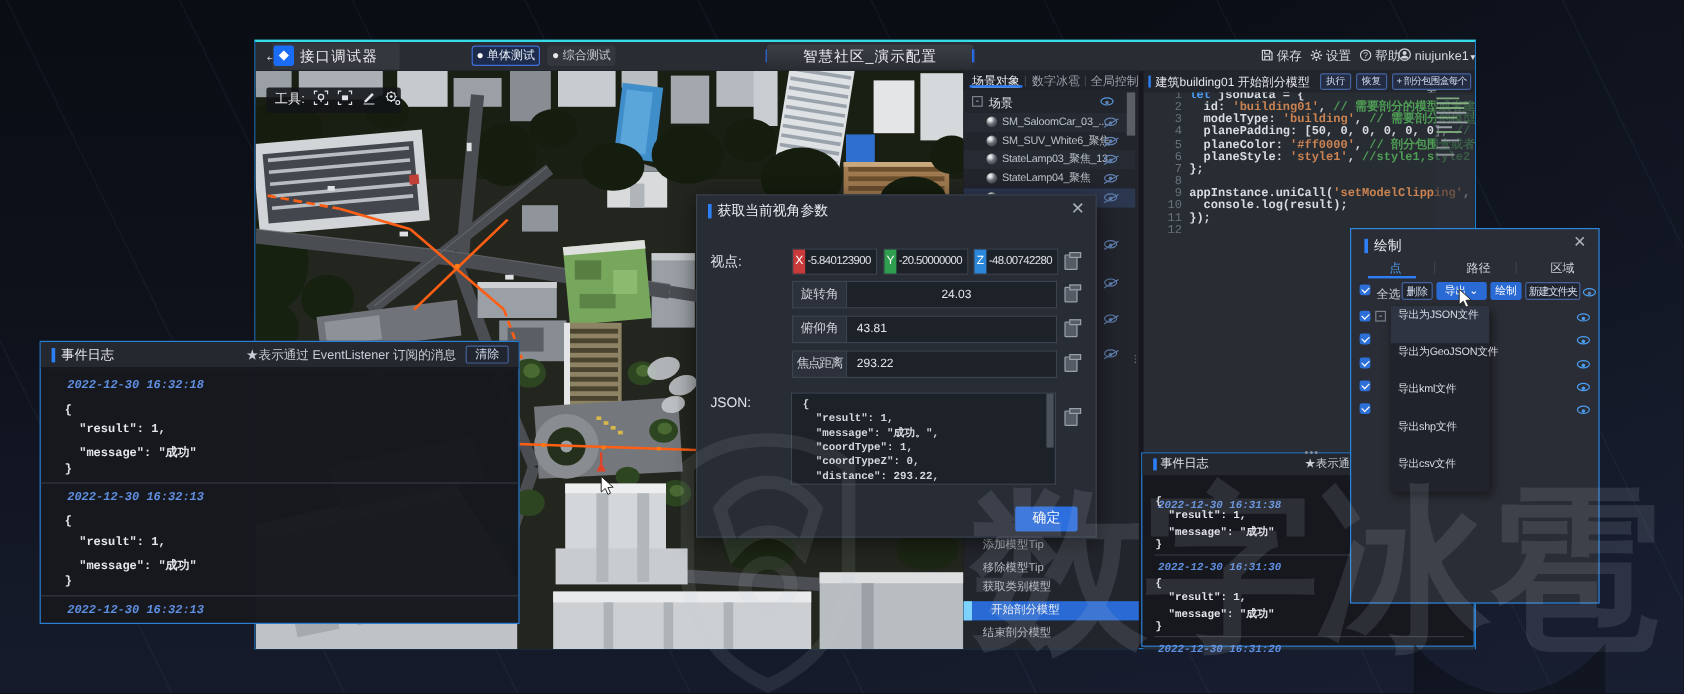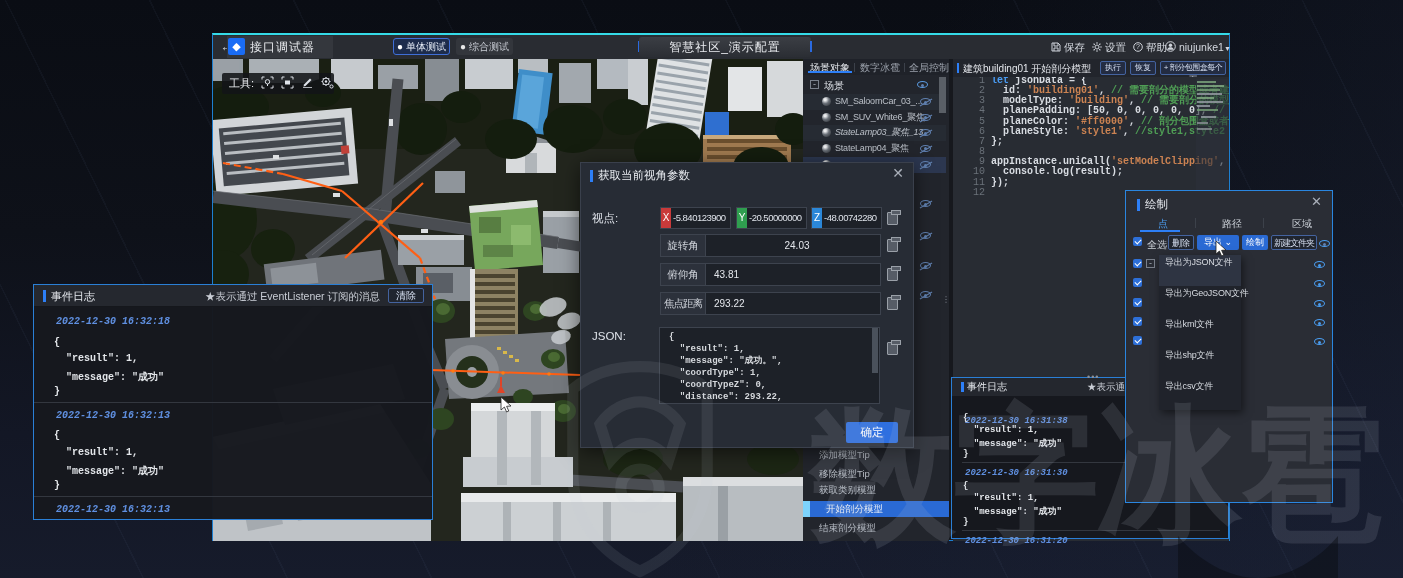--- a/index.html
+++ b/index.html
@@ -400,21 +400,21 @@
         <div class="abs" style="left:51px; top:4px; width:1px; height:9px; background:#3c414a;"></div>
         <div class="abs" style="left:101px; top:4px; width:1px; height:9px; background:#3c414a;"></div>
       </div>
       <div class="abs" style="left:0; top:18px; width:140px; height:16px;">
         <span class="abs" style="left:7px; top:0px; width:9px; height:9px; border:1px solid #7a818c; color:#aab0ba; font-size:9px; line-height:7px; text-align:center; top:3px;">-</span>
         <span class="abs" style="left:21px; top:2px; color:#dde0e6;">场景</span>
         <span class="abs eyeo" style="left:114px; top:4px; border-color:#5a9ae0; color:#5a9ae0;"></span>
       </div>
       <div class="objrow" style="top:35px; background:#262b33;"><i></i>SM_SaloomCar_03_...<b></b></div>
       <div class="objrow" style="top:50.5px;"><i></i>SM_SUV_White6_聚焦<b></b></div>
-      <div class="objrow" style="top:66px; background:#262b33;font-style:italic;"><i></i>StateLamp03_聚焦_13<b></b></div>
+      <div class="objrow" style="top:66px; background:#262b33;"><i></i>StateLamp03_聚焦_13<b></b></div>
       <div class="objrow" style="top:81.5px;"><i></i>StateLamp04_聚焦<b></b></div>
       <div class="objrow" style="top:98px; background:#2c3750;">
         <i></i>
         <b></b>
       </div>
       <div class="objrow" style="top:137px;">
         <b></b>
       </div>
       <div class="objrow" style="top:169px;">
         <b></b>

